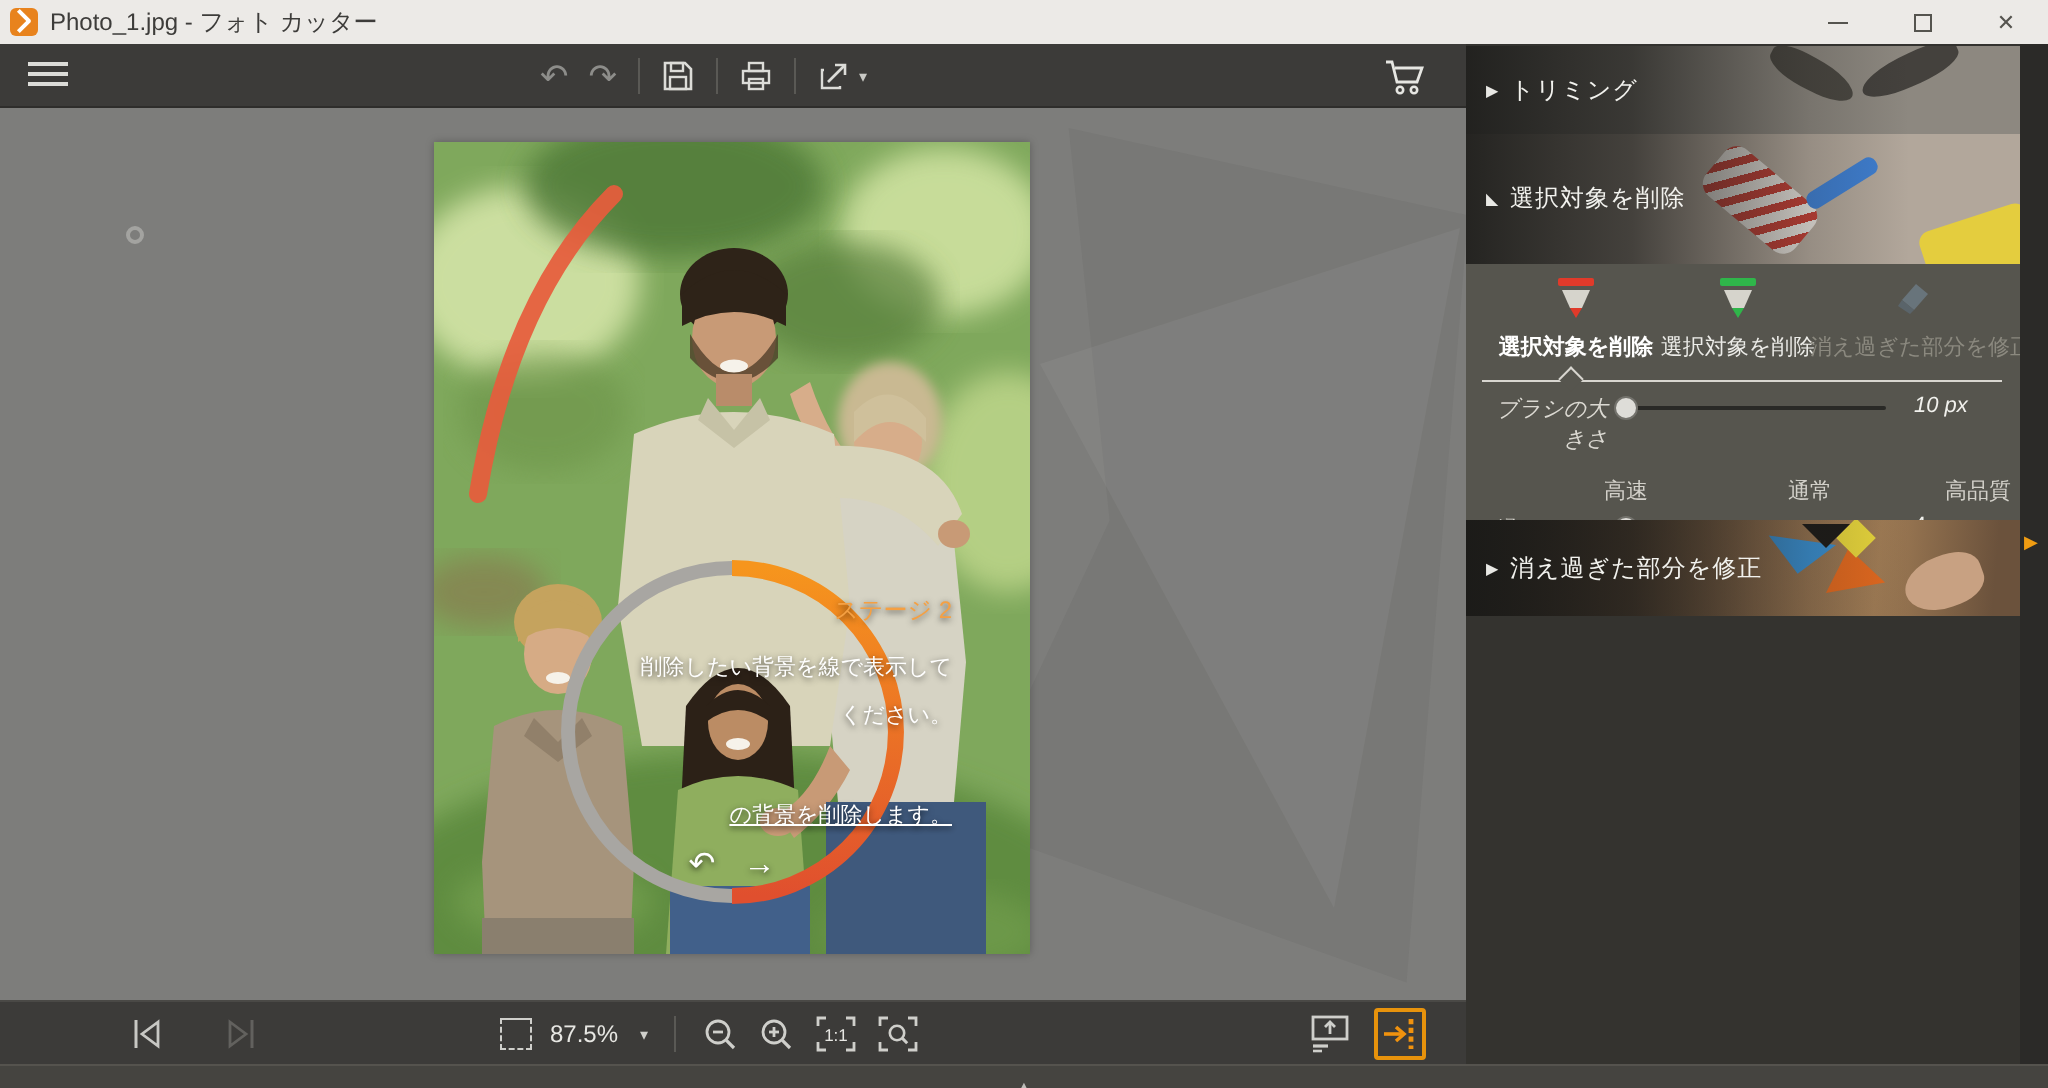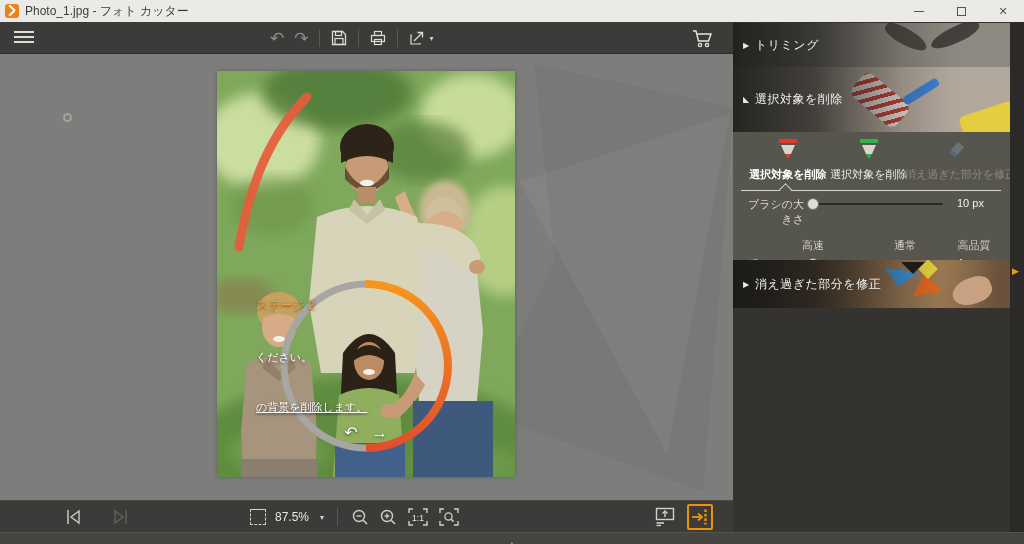--- a/index.html
+++ b/index.html
@@ -43,21 +43,21 @@
   .watermark2 { position:absolute; left:520px; top:60px; width:210px; height:340px;
                background:rgba(255,255,255,.05);
                clip-path:polygon(0 20%, 100% 0, 70% 100%); }
   .photo { position:absolute; left:217px; top:17px; width:298px; height:406px;
            box-shadow:0 0 4px rgba(0,0,0,.25); }
   .brush-cursor { position:absolute; left:63px; top:59px; width:9px; height:9px;
                   border:2px solid #a3a3a0; border-radius:50%; }
 
   
   .stage-ring { position:absolute; left:276px; top:222px; }
-  .stage-text { position:absolute; text-align:left; width:220px; left:256px;
+  .stage-text { position:absolute; text-align:right; width:220px; left:256px;
                 color:#fff; font-size:11px; text-shadow:0 1px 3px rgba(0,0,0,.7); }
   .stage-title { top:243px; color:#f5a043; font-size:12px; }
   .st-l0 { top:272px; } .st-l1 { top:296px; } .st-l2 { top:322px; } .st-l3 { top:346px;text-decoration:underline; }
   .stage-arrows { position:absolute; top:368px; left:256px; width:220px; height:24px;
                   display:flex; justify-content:center; gap:14px; }
   .stage-arrow { color:#fff; font-size:16px; line-height:22px; text-shadow:0 1px 3px rgba(0,0,0,.7); cursor:pointer; }
 
   
   .bottombar { position:absolute; left:0; top:500px; width:733px; height:32px;
                background:#3c3b39; border-top:1px solid #4a4946; }
@@ -280,20 +280,21 @@
       <defs>
         <linearGradient id="og" x1="0" y1="0" x2="0" y2="1">
           <stop offset="0" stop-color="#f6951d"></stop>
             <stop offset="1" stop-color="#e04f2e"></stop>
         </linearGradient>
       </defs>
       <path d="M90,8 A82,82 0 0 1 90,172" stroke="url(#og)" stroke-width="8" fill="none"></path>
       <path d="M90,8 A82,82 0 0 0 90,172" stroke="#a8a6a2" stroke-width="7" fill="none"></path>
     </svg>
     <div class="stage-text stage-title">ステージ 2</div>
+    <div class="stage-text st-l0">削除したい背景を線で表示して</div>
     <div class="stage-text st-l1">ください。</div>
     <div class="stage-text st-l3">の背景を削除します。</div>
     <div class="stage-arrows">
       <span class="stage-arrow">↶</span>
       <span class="stage-arrow">→</span>
     </div>
   </div>
 
   <div class="bottombar">
     <div class="bb-left">
@@ -402,32 +403,32 @@
           <svg class="ticon" width="22" height="22" viewBox="0 0 22 22" opacity="0.5">
             <path d="M6,12 L13,4 L19,9 L12,17 Z" fill="#7b93a8"></path>
             <path d="M6,12 L12,17 L10,19 L4,15 Z" fill="#5f7487"></path>
           </svg>
           <span class="tlabel">消え過ぎた部分を修正</span>
         </div>
       </div>
       <div class="tab-line"></div>
       <div class="tab-caret"></div>
 
-      <div class="srow" style="top:64px;">
+      <div class="srow" style="top:64px;font-style:italic;">
         <span class="slabel" style="left:5px; width:66px;">ブラシの大きさ</span>
         <div class="track" style="left:76px; width:134px;">
           <span class="thumb-round" style="left:-2px;"></span>
         </div>
         <span class="sval" style="left:224px;">10 px</span>
       </div>
 
       <div class="tick-labels">
         <span style="left:58px; width:44px;">高速</span>
         <span style="left:150px; width:44px;">通常</span>
-        <span style="left:215px; width:52px;">高品質</span>
+        <span style="left:230px; width:52px;">高品質</span>
       </div>
 
       <div class="srow" style="top:124px;">
         <span class="slabel" style="left:5px; width:66px;">縁のぼかし</span>
         <div class="track" style="left:76px; width:134px;">
           <span class="thumb-round" style="left:-2px;"></span>
         </div>
         <span class="sval" style="left:224px;">4 px</span>
       </div>
     </div>

